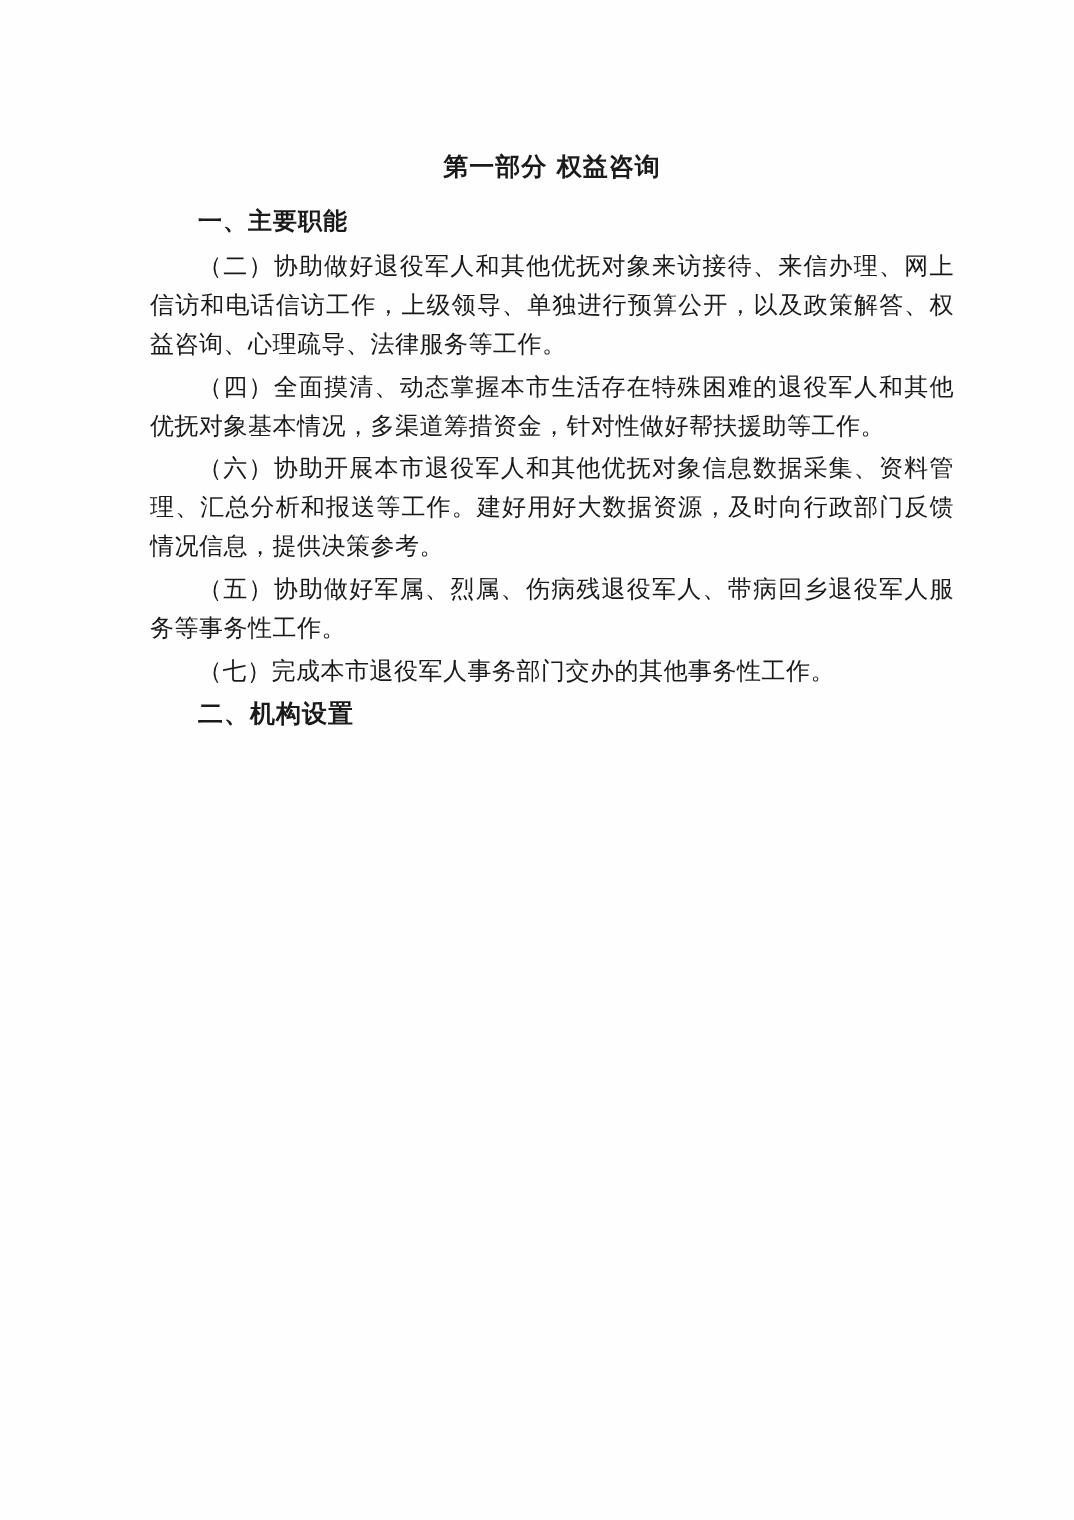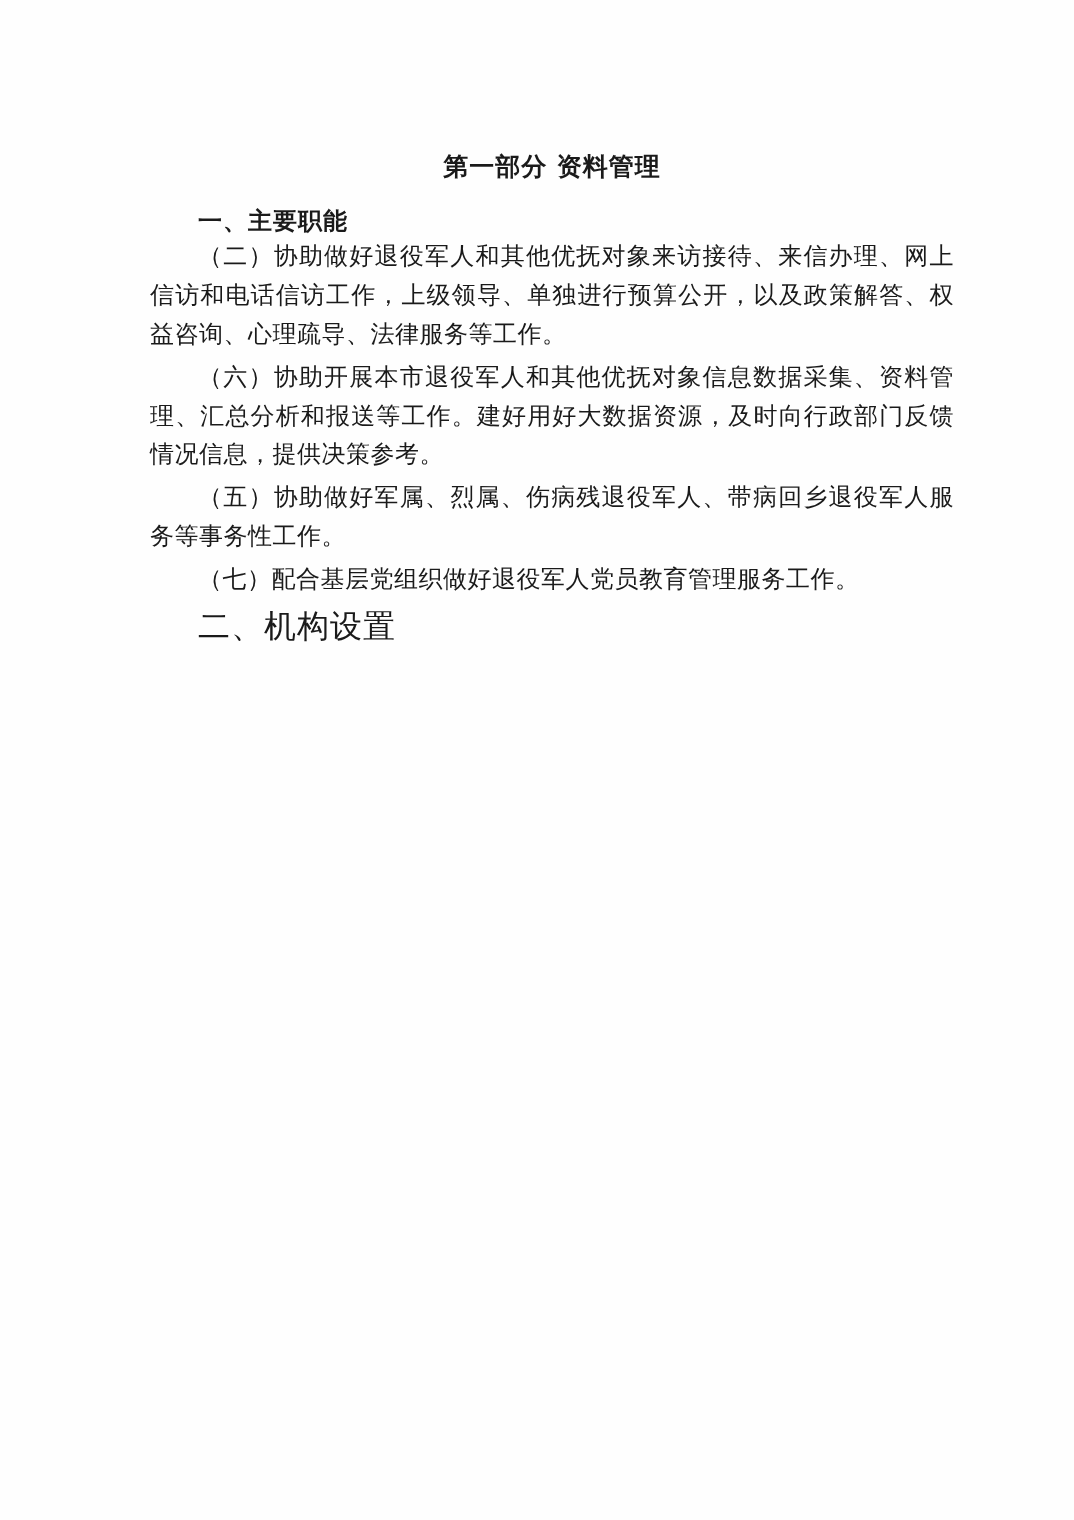--- a/index.html
+++ b/index.html
@@ -25,27 +25,27 @@
     text-align: center;
     font-size: 25px;
     font-weight: bold;
     letter-spacing: 1px;
     margin: 0 0 22px 0;
     font-family: "DejaVu Serif", "Liberation Serif", serif;
   }
   .section-heading {
     font-size: 24px;
     font-weight: bold;
-    margin: 0 0 0 0;
+    margin: 0 0 10px 0;
     text-indent: 48px;
     letter-spacing: 1px;
   }
   .section-heading-plain {
-    font-size: 32px;
-    font-weight: normal;
+    font-size: 25px;
+    font-weight: bold;
     margin: 6px 0 6px 0;
     text-indent: 48px;
     letter-spacing: 1px;
   }
   .para {
     font-size: 24px;
     line-height: 1.62;
     margin: 0 0 4px 0;
     text-indent: 48px;
     text-align: justify;
@@ -54,27 +54,28 @@
   }
   .body-block {
     margin-top: 4px;
   }
 </style>
 </head>
 <body>
 
 <div class="page">
 
-  <h1 class="doc-title">第一部分 资料管理</h1>
+  <h1 class="doc-title">第一部分 权益咨询</h1>
 
   <div class="body-block">
     <div class="section-heading">一、主要职能</div>
     <p class="para">（二）协助做好退役军人和其他优抚对象来访接待、来信办理、网上信访和电话信访工作，上级领导、单独进行预算公开，以及政策解答、权益咨询、心理疏导、法律服务等工作。</p>
+    <p class="para">（四）全面摸清、动态掌握本市生活存在特殊困难的退役军人和其他优抚对象基本情况，多渠道筹措资金，针对性做好帮扶援助等工作。</p>
     <p class="para">（六）协助开展本市退役军人和其他优抚对象信息数据采集、资料管理、汇总分析和报送等工作。建好用好大数据资源，及时向行政部门反馈情况信息，提供决策参考。</p>
     <p class="para">（五）协助做好军属、烈属、伤病残退役军人、带病回乡退役军人服务等事务性工作。</p>
-    <p class="para">（七）配合基层党组织做好退役军人党员教育管理服务工作。</p>
+    <p class="para">（七）完成本市退役军人事务部门交办的其他事务性工作。</p>
   </div>
 
   <div class="body-block">
     <div class="section-heading-plain">二、机构设置</div>
   </div>
 
 </div>
 
 </body></html>

